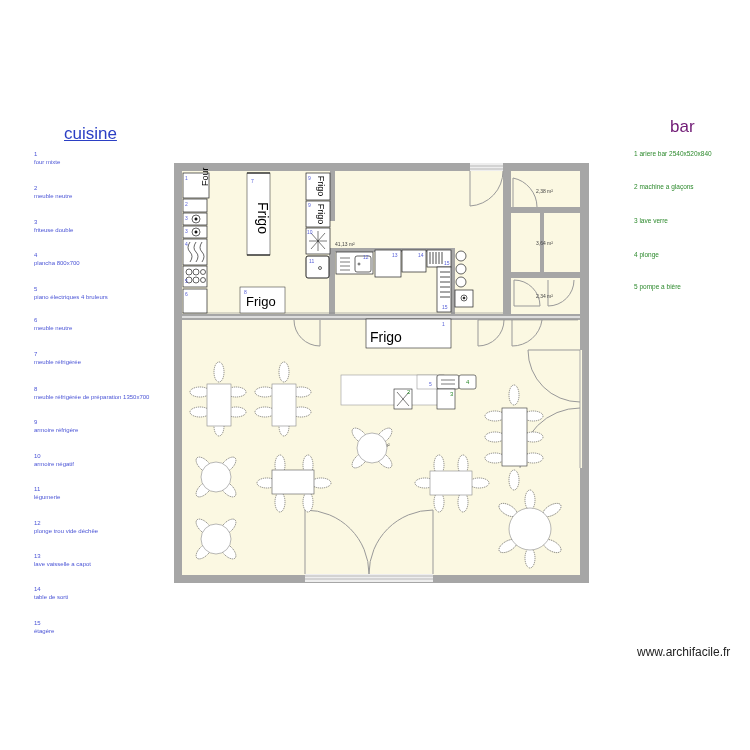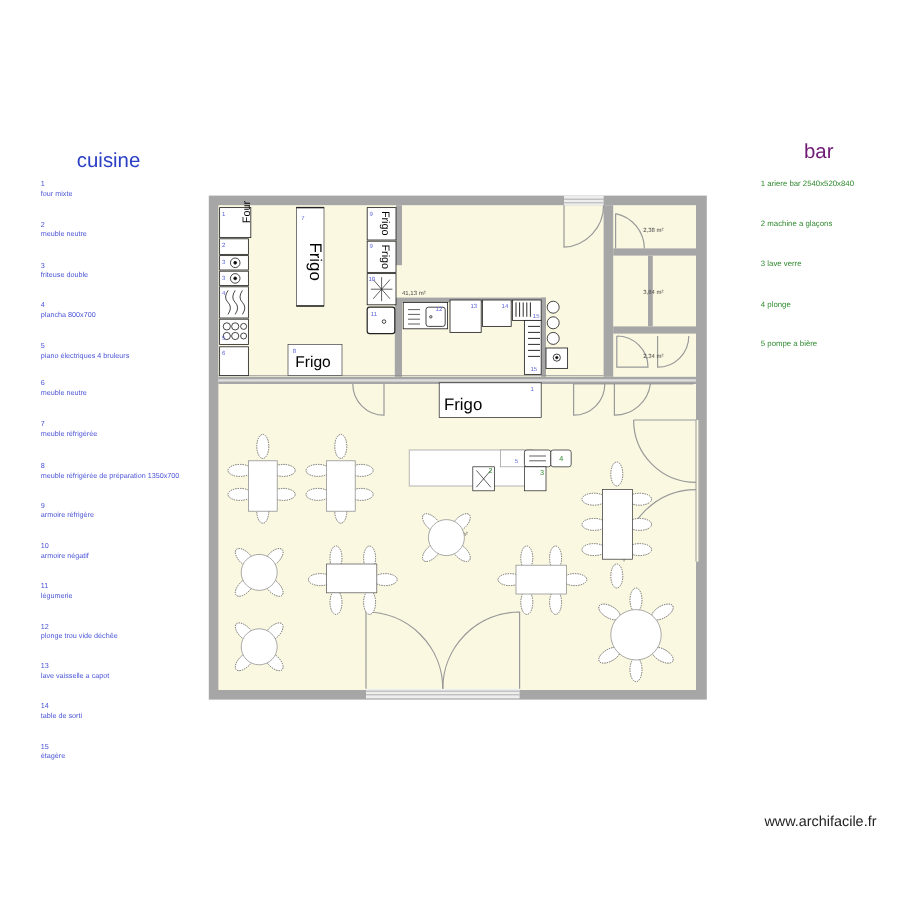--- a/index.html
+++ b/index.html
@@ -1,22 +1,22 @@
 <!DOCTYPE html>
 <html><head>
 <meta charset="utf-8">
 <style>
   html,body{margin:0;padding:0;background:#fff;}
   body{width:750px;height:750px;position:relative;overflow:hidden;font-family:"Liberation Sans",sans-serif;}
   .abs{position:absolute;}
-  .legend-title-k{position:absolute;left:64px;top:124px;font-size:17px;color:#2b3fc4;}
+  .legend-title-k{position:absolute;left:64px;top:124px;font-size:17px;color:#2b3fc4;text-decoration:underline;}
   .legend-title-b{position:absolute;left:670px;top:117px;font-size:17px;color:#701a75;}
   .kitem{position:absolute;left:34px;font-size:6px;line-height:8px;color:#4b55d6;width:140px;}
   .bitem{position:absolute;left:634px;font-size:6.5px;color:#2d8a2d;white-space:nowrap;}
-  .credit{position:absolute;left:637px;top:677px;font-size:12px;color:#222;}
+  .credit{position:absolute;left:637px;top:645px;font-size:12px;color:#222;}
   svg text{font-family:"Liberation Sans",sans-serif;}
   .num{fill:#5a63d8;font-size:5px;}
   .area{fill:#444;font-size:5px;}
 </style>
 </head>
 <body>
 
 <div class="legend-title-k">cuisine</div>
 <div>
   <div class="kitem" style="top:150px">

